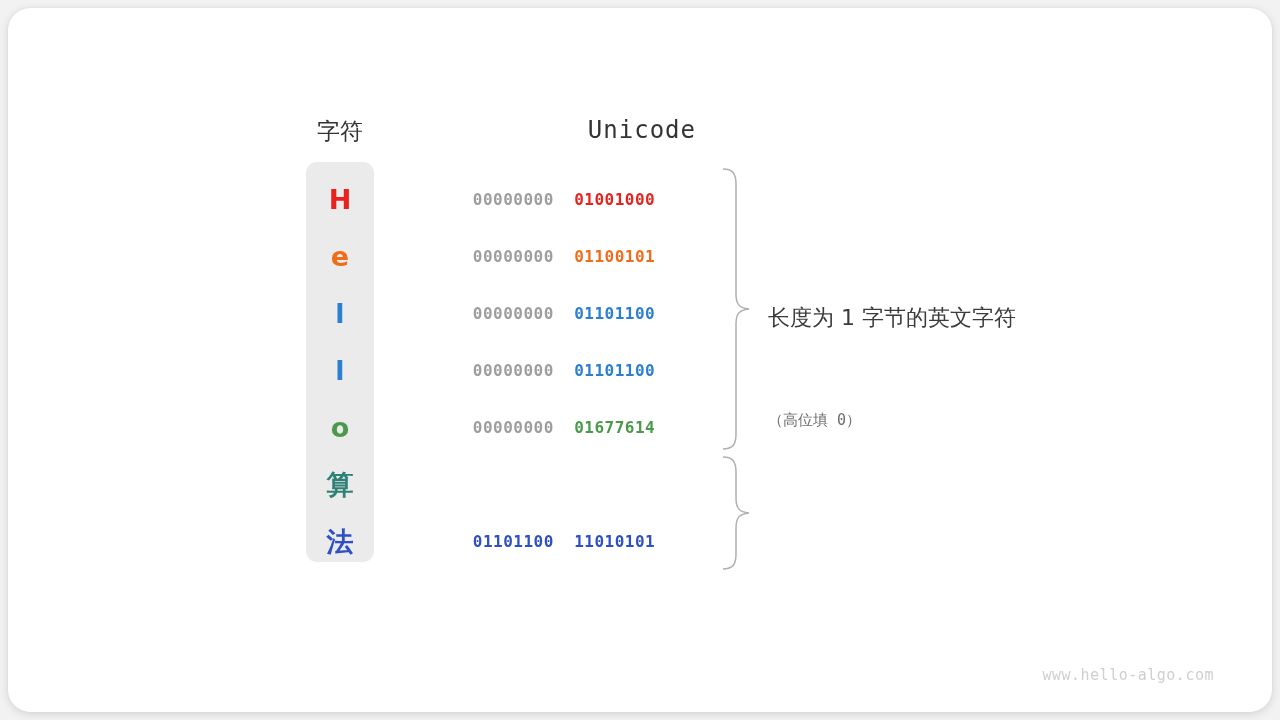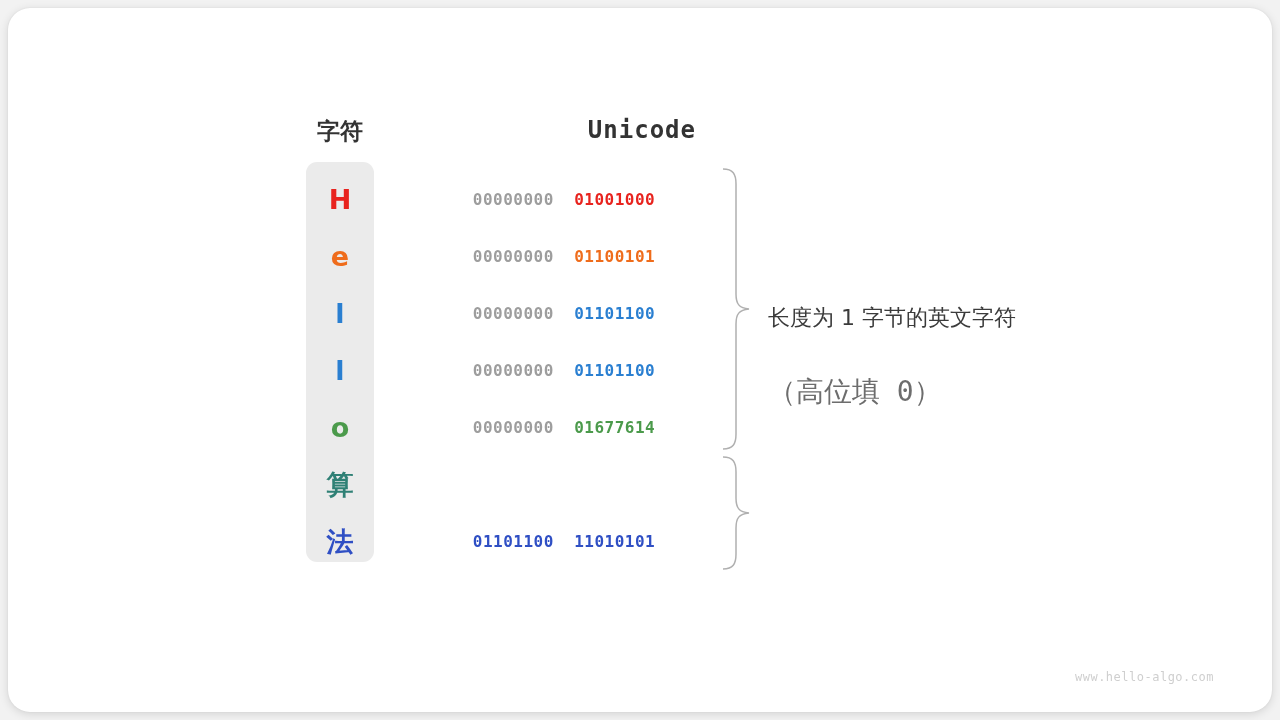--- a/index.html
+++ b/index.html
@@ -37,21 +37,21 @@
     position: absolute;
     left: 0;
     top: 0;
     width: 1264px;
     height: 704px;
   }
 
   
   .col-header {
     position: absolute;
-    font-weight: bold;
+    font-weight: normal;
     color: #333333;
     white-space: nowrap;
   }
   #header-char {
     left: 298px;
     top: 108px;
     width: 68px;
     text-align: center;
     font-size: 23px;
     font-family: "DejaVu Sans", "Liberation Sans", sans-serif;
@@ -131,42 +131,43 @@
     font-family: "DejaVu Sans", "Liberation Sans", sans-serif;
     white-space: pre;
   }
   .annotation .line1 {
     display: block;
     font-size: 22px;
     line-height: 36px;
   }
   .annotation .line2 {
     display: block;
-    font-size: 28px;
+    font-size: 15px;
     line-height: 36px;
     color: #6d6d6d;
     font-family: "DejaVu Sans Mono", "Liberation Mono", monospace;
+    margin-top: 28px;
   }
   #annotation-english {
     left: 760px;
     top: 254px;
     width: 340px;
   }
   #annotation-chinese {
     left: 760px;
     top: 482px;
     width: 340px;
   }
 
   
   #watermark {
     position: absolute;
     right: 58px;
     bottom: 28px;
-    font-size: 12px;
+    font-size: 15px;
     color: #cfcfcf;
     font-family: "DejaVu Sans Mono", "Liberation Mono", monospace;
     letter-spacing: 0.5px;
   }
 </style>
 </head>
 <body>
 
 <div id="canvas">
   <div id="card">

